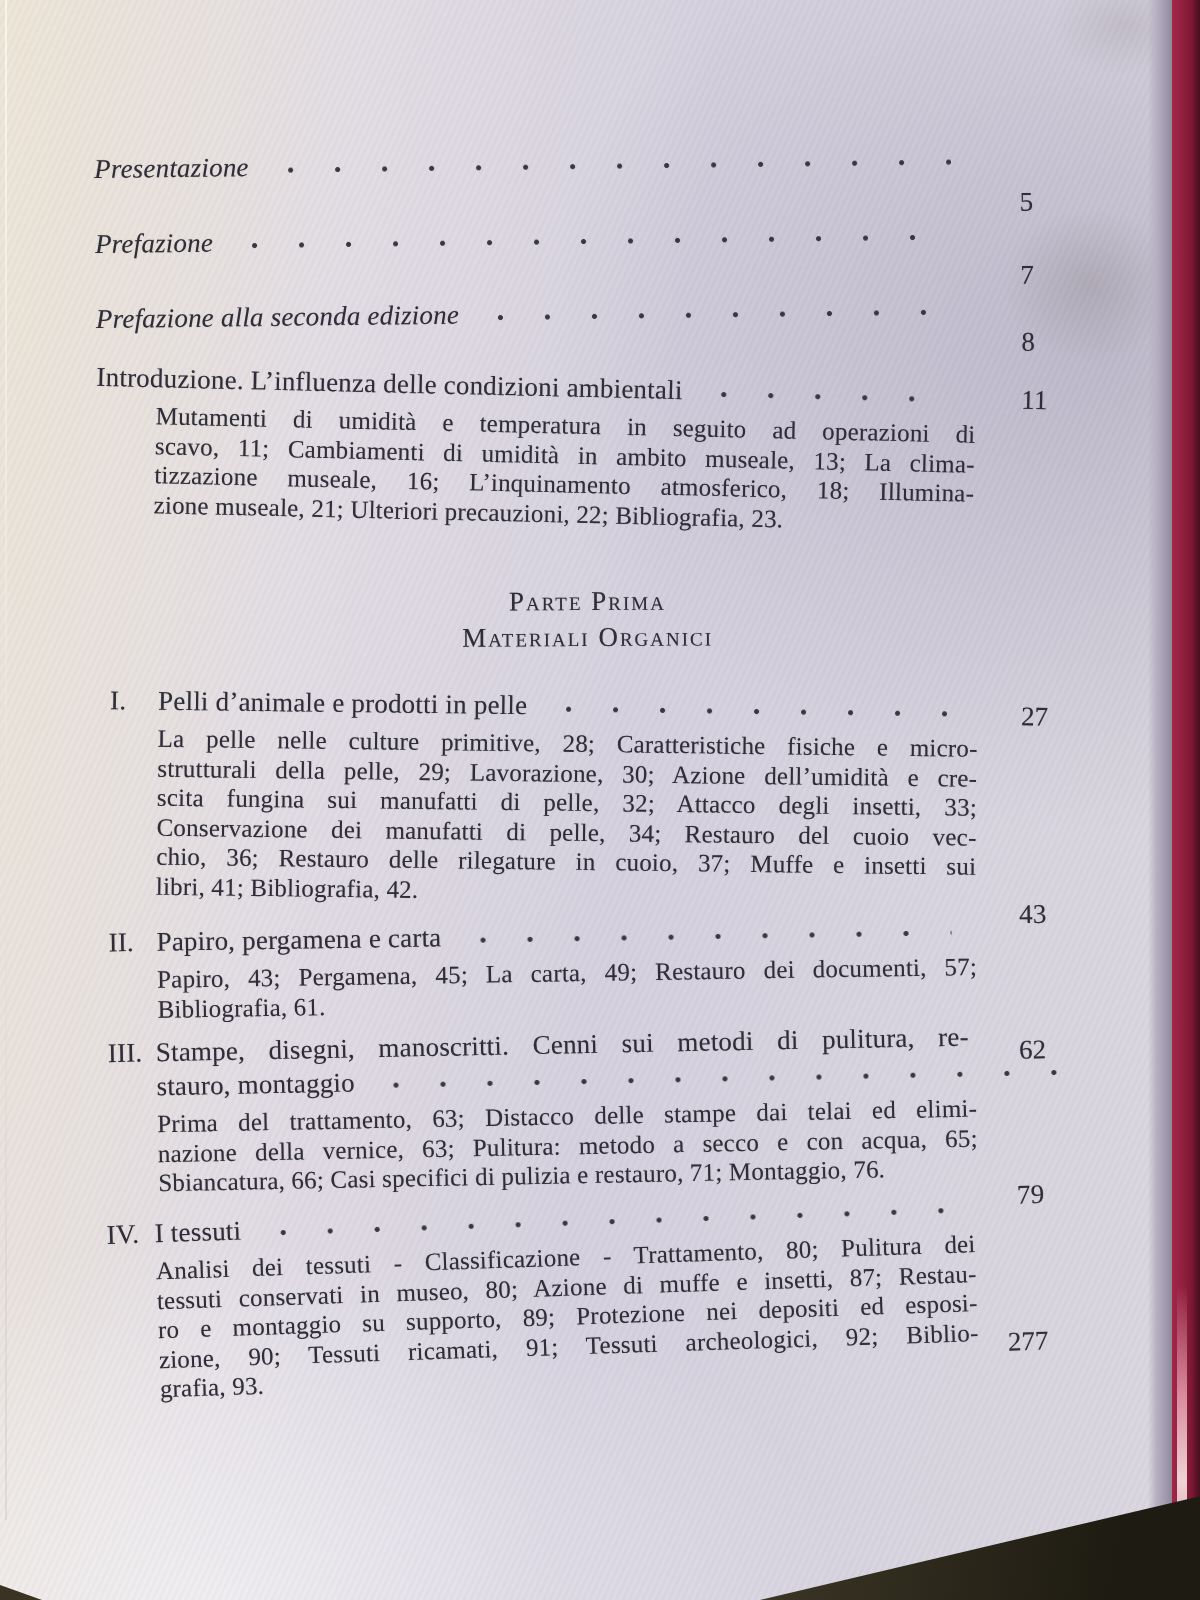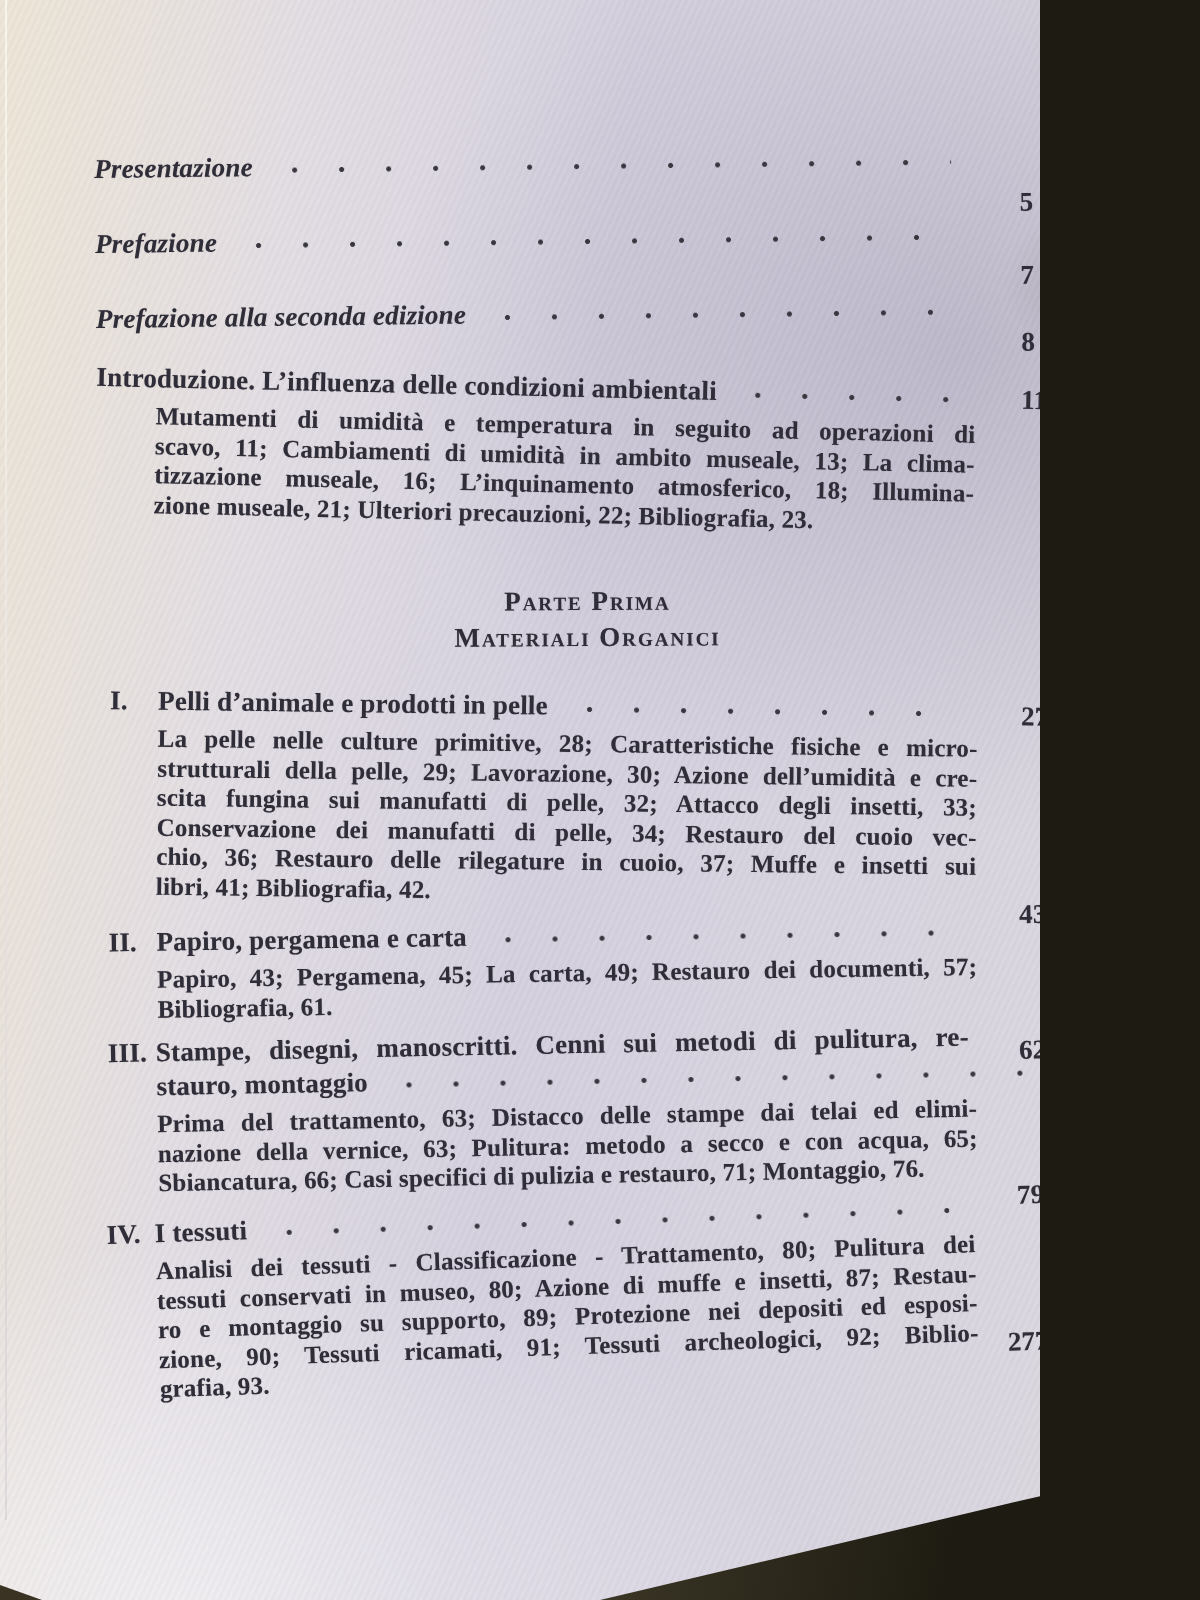--- a/index.html
+++ b/index.html
@@ -2,21 +2,21 @@
 <html><head>
 <meta charset="utf-8">
 <style>
   html, body { margin: 0; padding: 0; }
   body {
     width: 1200px; height: 1600px; overflow: hidden;
     font-family: "Liberation Serif", "DejaVu Serif", serif;
     background: #1e1b12;
   }
   .photo {
-    position: relative; width: 1040px; height: 1600px; overflow: hidden; font-weight: bold;
+    position: relative; width: 1200px; height: 1600px; overflow: hidden;
   }
   
   .paper {
     position: absolute; inset: 0;
     background-image:
       repeating-linear-gradient(115deg, rgba(255,255,255,0.035) 0 3px, rgba(120,115,135,0.035) 3px 6px),
       radial-gradient(ellipse 900px 520px at 18% 100%, rgba(255,255,255,0.50), rgba(255,255,255,0) 70%),
       radial-gradient(ellipse 760px 640px at 92% 22%, rgba(124,118,150,0.30), rgba(124,118,150,0) 75%),
       linear-gradient(97deg, #ede5d6 0%, #e2dde3 26%, #d4d0de 52%, #d7d3df 74%, #dbd7df 100%);
   }

